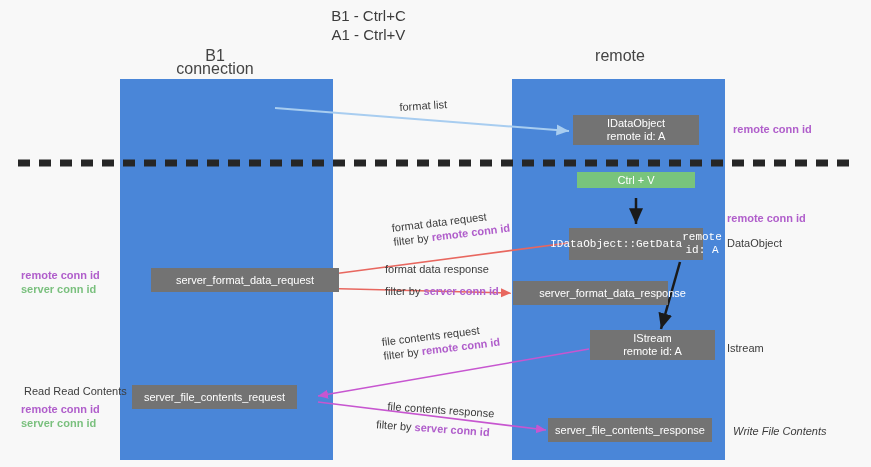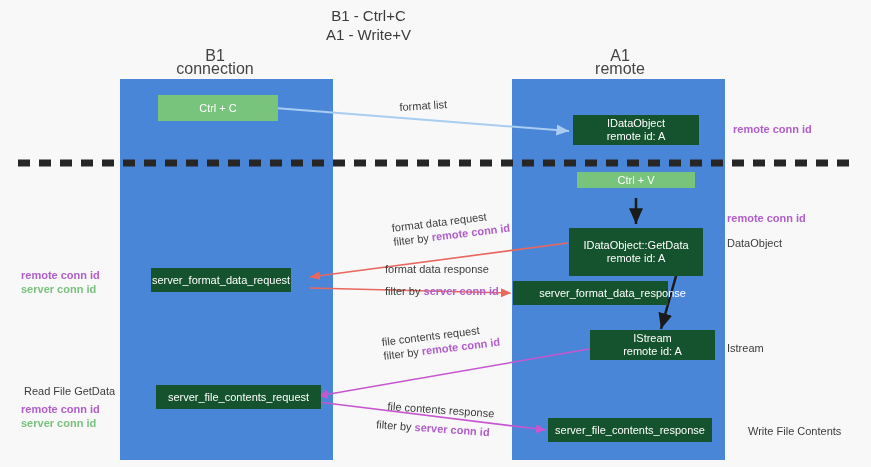--- a/index.html
+++ b/index.html
@@ -34,21 +34,21 @@
 
   
   .node{
     box-sizing:border-box;
     display:flex;align-items:center;justify-content:center;
     text-align:center;
     color:#ffffff;
     font-size:11px;line-height:13px;
   }
   .node.green{background:#78c47c;}
-  .node.orange{background:#14532d;}
+  .node.orange{background:#737373;}
 
   
   .ann{font-size:11px;line-height:14px;}
   .ann.purple{color:#b05ecb;font-weight:bold;}
   .ann.green{color:#7ac07e;font-weight:bold;}
   .ann.dark{color:#3c3c3c;}
 
   
   .edge-label{
     font-size:11px;line-height:14px;color:#3c3c3c;
@@ -58,29 +58,28 @@
 
   svg.layer{position:absolute;left:0;top:0;width:871px;height:467px;pointer-events:none;}
 </style>
 </head>
 <body>
 
 <div id="stage">
 
   <div class="abs title">
     <div>B1 - Ctrl+C</div>
-    <div>A1 - Write+V</div>
+    <div>A1 - Ctrl+V</div>
   </div>
 
   <div class="abs lane-head" style="left:150px;top:49px;width:130px;">
     <div>B1</div>
     <div>connection</div>
   </div>
   <div class="abs lane-head" style="left:555px;top:49px;width:130px;">
-    <div>A1</div>
     <div>remote</div>
   </div>
 
   <div class="abs lane" style="left:120px;top:79px;width:213px;height:381px;"></div>
   <div class="abs lane" style="left:512px;top:79px;width:213px;height:381px;"></div>
 
   <svg class="layer" viewBox="0 0 871 467">
     <defs>
       <marker id="ar-blue" viewBox="0 0 10 10" refX="9" refY="5" markerWidth="7" markerHeight="7" orient="auto-start-reverse">
         <path d="M0,1 L9,5 L0,9 z" fill="#a8cdf0"></path>
@@ -106,52 +105,49 @@
 
     <line x1="310" y1="288" x2="511" y2="293" stroke="#e8675f" stroke-width="1.6" marker-end="url(#ar-red)"></line>
 
     <line x1="680" y1="262" x2="661" y2="329" stroke="#1a1a1a" stroke-width="2.5" marker-end="url(#ar-black)"></line>
 
     <line x1="589" y1="349" x2="318" y2="396" stroke="#c756d0" stroke-width="1.6" marker-end="url(#ar-mag)"></line>
 
     <line x1="318" y1="402" x2="546" y2="430" stroke="#c756d0" stroke-width="1.6" marker-end="url(#ar-mag)"></line>
   </svg>
 
-  <div class="abs node green" style="left:158px;top:95px;width:120px;height:26px;">
-    <span>Ctrl + C</span>
-  </div>
 
   <div class="abs node orange" style="left:573px;top:115px;width:126px;height:30px;flex-direction:column;">
     <span>IDataObject</span>
     <span>remote id: A</span>
   </div>
 
   <div class="abs node green" style="left:577px;top:172px;width:118px;height:16px;">
     <span>Ctrl + V</span>
   </div>
 
-  <div class="abs node orange" style="left:569px;top:228px;width:134px;height:48px;flex-direction:column;">
+  <div class="abs node orange" style="left:569px;top:228px;width:134px;height:32px;flex-direction:row;font-family:Liberation Mono, monospace;">
     <span>IDataObject::GetData</span>
     <span>remote id: A</span>
   </div>
 
-  <div class="abs node orange" style="left:151px;top:268px;width:140px;height:24px;">
+  <div class="abs node orange" style="left:151px;top:268px;width:188px;height:24px;">
     <span>server_format_data_request</span>
   </div>
 
   <div class="abs node orange" style="left:513px;top:281px;width:155px;height:24px;padding-left:44px;">
     <span>server_format_data_response</span>
   </div>
 
   <div class="abs node orange" style="left:590px;top:330px;width:125px;height:30px;flex-direction:column;">
     <span>IStream</span>
     <span>remote id: A</span>
   </div>
 
-  <div class="abs node orange" style="left:156px;top:385px;width:165px;height:24px;justify-content:center;">
+  <div class="abs node orange" style="left:132px;top:385px;width:165px;height:24px;justify-content:center;">
     <span>server_file_contents_request</span>
   </div>
 
   <div class="abs node orange" style="left:548px;top:418px;width:164px;height:24px;">
     <span>server_file_contents_response</span>
   </div>
 
   <div class="abs edge-label" style="left:399px;top:100px;transform:rotate(-3.6deg);transform-origin:left top;">
     <div>format list</div>
   </div>
@@ -177,22 +173,22 @@
   </div>
 
   <div class="abs ann purple" style="left:733px;top:122px;">remote conn id</div>
 
   <div class="abs ann purple" style="left:727px;top:211px;">remote conn id</div>
 
   <div class="abs ann dark" style="left:727px;top:236px;">DataObject</div>
 
   <div class="abs ann dark" style="left:727px;top:341px;">Istream</div>
 
-  <div class="abs ann dark" style="left:748px;top:424px;">Write File Contents</div>
+  <div class="abs ann dark" style="left:733px;top:424px;font-style:italic;">Write File Contents</div>
 
   <div class="abs ann purple" style="left:21px;top:268px;">remote conn id</div>
   <div class="abs ann green" style="left:21px;top:282px;">server conn id</div>
 
-  <div class="abs ann dark" style="left:24px;top:384px;">Read File GetData</div>
+  <div class="abs ann dark" style="left:24px;top:384px;">Read Read Contents</div>
   <div class="abs ann purple" style="left:21px;top:402px;">remote conn id</div>
   <div class="abs ann green" style="left:21px;top:416px;">server conn id</div>
 
 </div>
 
 </body></html>

